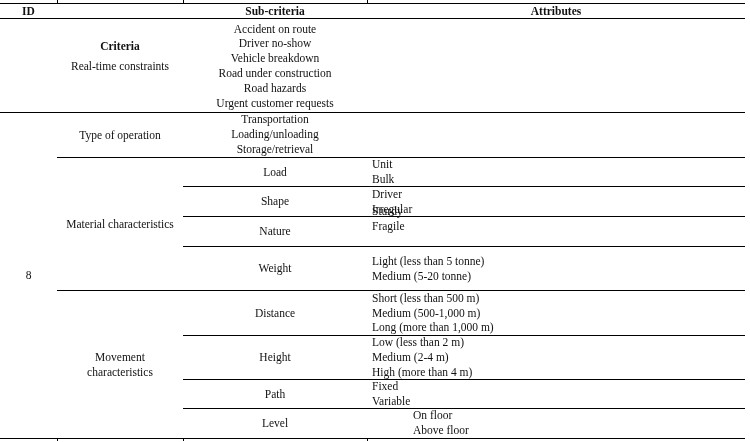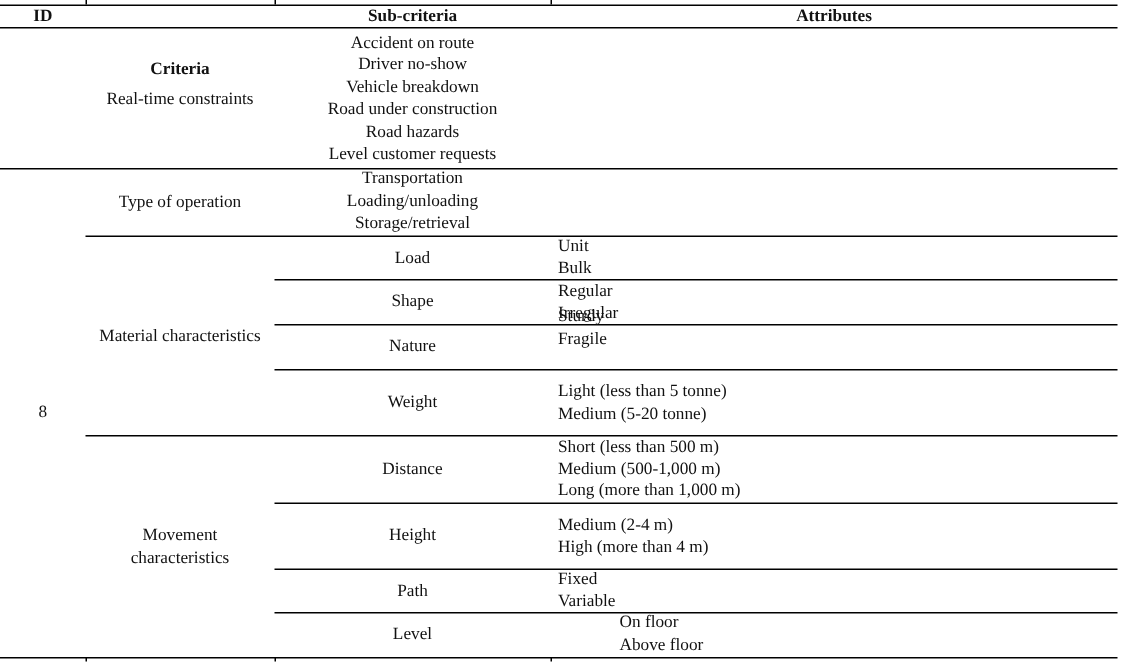--- a/index.html
+++ b/index.html
@@ -35,21 +35,21 @@
   <div class="cell c hdr" style="left:183px;width:184px;top:4px;height:14px;text-align:right;">Sub-criteria</div>
   <div class="cell c hdr" style="left:367px;width:378px;top:4px;height:14px;">Attributes</div>
 
   <div class="cell c" style="left:57px;width:126px;top:20px;height:92px;">Real-time constraints</div>
   <div class="cell c" style="left:183px;width:184px;top:20px;height:92px;text-align:center;">
     <span>Accident on route</span>
     <span>Driver no-show</span>
     <span>Vehicle breakdown</span>
     <span>Road under construction</span>
     <span>Road hazards</span>
-    <span>Level customer requests</span>
+    <span>Urgent customer requests</span>
   </div>
 
   <div class="cell c" style="left:0;width:57px;top:113px;height:325px;">8</div>
 
   <div class="cell c" style="left:57px;width:126px;top:113px;height:44px;">Type of operation</div>
   <div class="cell c" style="left:183px;width:184px;top:112px;height:45px;">
     <span>Transportation</span>
     <span>Loading/unloading</span>
     <span>Storage/retrieval</span>
   </div>
@@ -57,21 +57,21 @@
   <div class="cell c" style="left:57px;width:126px;top:158px;height:132px;">Material characteristics</div>
 
   <div class="cell c" style="left:183px;width:184px;top:158px;height:28px;">Load</div>
   <div class="cell l" style="left:372px;width:373px;top:157px;height:29px;">
     <span>Unit</span>
     <span>Bulk</span>
   </div>
 
   <div class="cell c" style="left:183px;width:184px;top:187px;height:29px;">Shape</div>
   <div class="cell l" style="left:372px;width:373px;top:187px;height:29px;">
-    <span>Regular</span>
+    <span>Driver</span>
     <span>Irregular</span>
   </div>
 
   <div class="cell c" style="left:183px;width:184px;top:217px;height:29px;">Nature</div>
   <div class="cell l" style="left:372px;width:373px;top:204px;height:29px;">
     <span>Sturdy</span>
     <span>Fragile</span>
   </div>
 
   <div class="cell c" style="left:183px;width:184px;top:247px;height:43px;">Weight</div>
@@ -87,20 +87,21 @@
 
   <div class="cell c" style="left:183px;width:184px;top:291px;height:44px;">Distance</div>
   <div class="cell l" style="left:372px;width:373px;top:291px;height:44px;">
     <span>Short (less than 500 m)</span>
     <span>Medium (500-1,000 m)</span>
     <span>Long (more than 1,000 m)</span>
   </div>
 
   <div class="cell c" style="left:183px;width:184px;top:336px;height:43px;">Height</div>
   <div class="cell l" style="left:372px;width:373px;top:336px;height:43px;">
+    <span>Low (less than 2 m)</span>
     <span>Medium (2-4 m)</span>
     <span>High (more than 4 m)</span>
   </div>
 
   <div class="cell c" style="left:183px;width:184px;top:380px;height:28px;">Path</div>
   <div class="cell l" style="left:372px;width:373px;top:379px;height:29px;">
     <span>Fixed</span>
     <span>Variable</span>
   </div>
 

